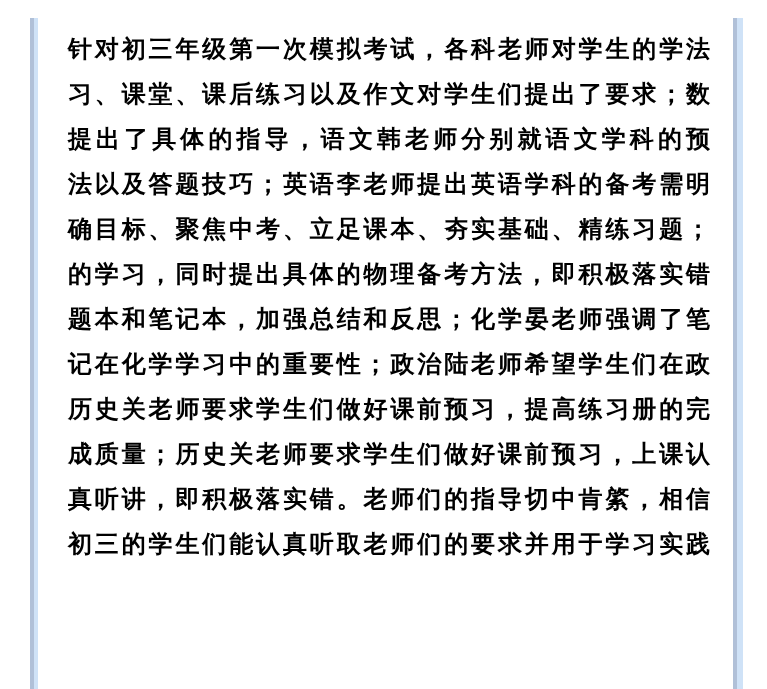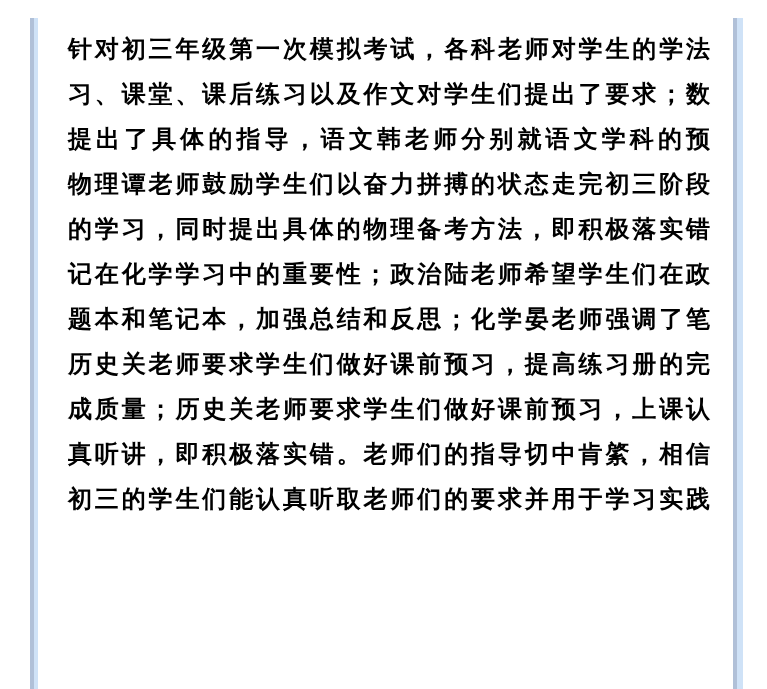--- a/index.html
+++ b/index.html
@@ -50,22 +50,23 @@
 </head>
 <body>
 
 <div id="screen">
   <div class="v-rule left"></div>
   <div class="v-rule right"></div>
   <div id="paragraph">
       <div class="text-line">针对初三年级第一次模拟考试，各科老师对学生的学法</div>
       <div class="text-line">习、课堂、课后练习以及作文对学生们提出了要求；数</div>
       <div class="text-line">提出了具体的指导，语文韩老师分别就语文学科的预</div>
-      <div class="text-line">物理谭老师鼓励学生们以奋力拼搏的状态走完初三阶段</div>
+      <div class="text-line">法以及答题技巧；英语李老师提出英语学科的备考需明</div>
+      <div class="text-line">确目标、聚焦中考、立足课本、夯实基础、精练习题；</div>
       <div class="text-line">的学习，同时提出具体的物理备考方法，即积极落实错</div>
+      <div class="text-line">题本和笔记本，加强总结和反思；化学晏老师强调了笔</div>
       <div class="text-line">记在化学学习中的重要性；政治陆老师希望学生们在政</div>
-      <div class="text-line">题本和笔记本，加强总结和反思；化学晏老师强调了笔</div>
       <div class="text-line">历史关老师要求学生们做好课前预习，提高练习册的完</div>
       <div class="text-line">成质量；历史关老师要求学生们做好课前预习，上课认</div>
       <div class="text-line">真听讲，即积极落实错。老师们的指导切中肯綮，相信</div>
       <div class="text-line">初三的学生们能认真听取老师们的要求并用于学习实践</div>
     </div>
 </div>
 
 </body></html>

